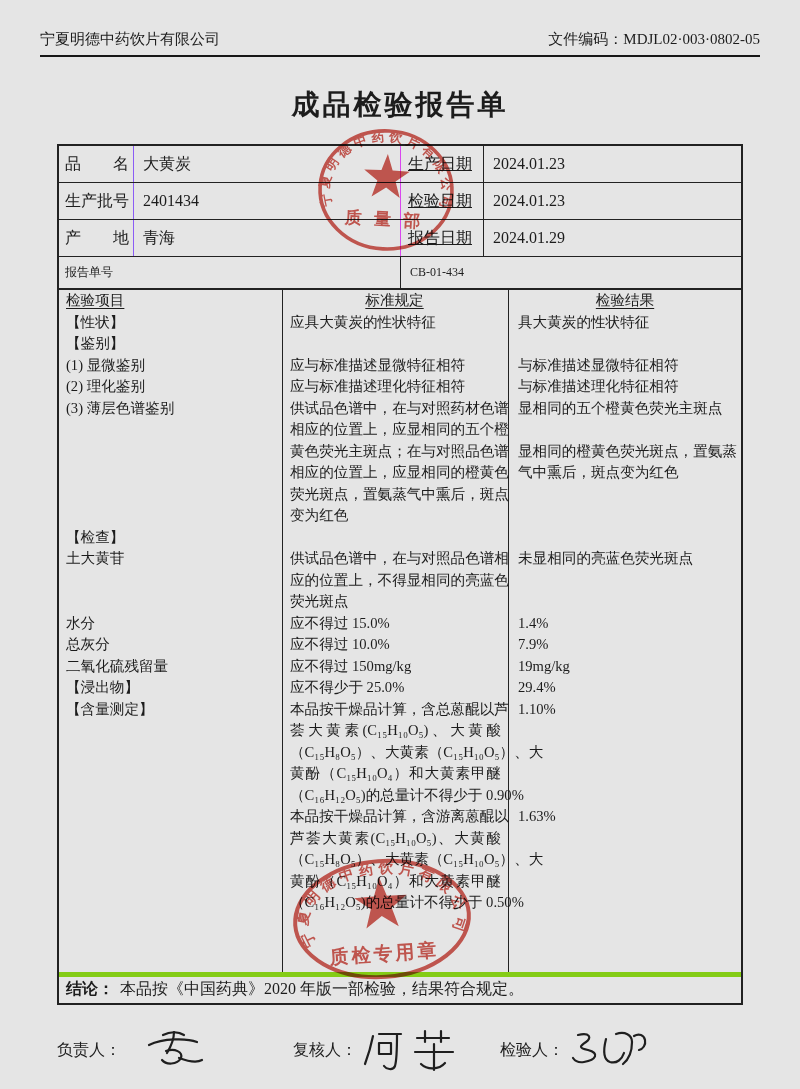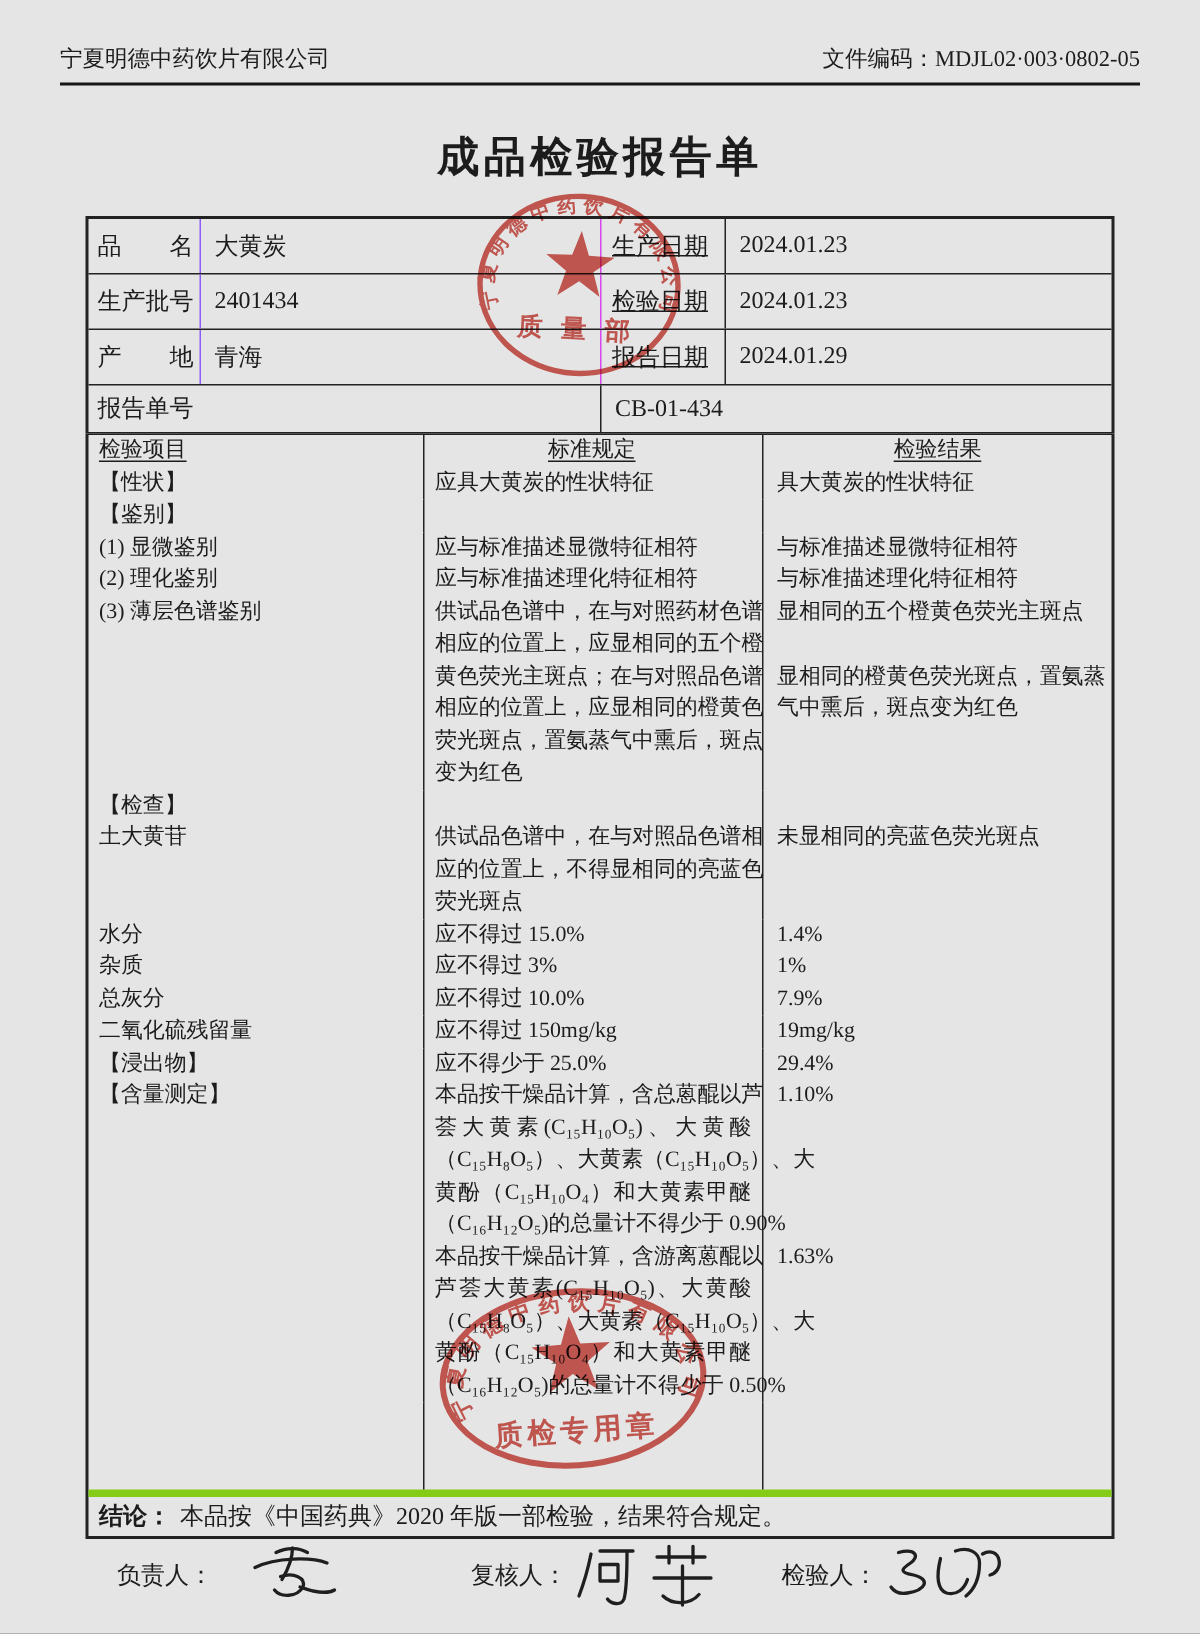--- a/index.html
+++ b/index.html
@@ -19,42 +19,42 @@
   
   .tables { position:absolute; left:57px; top:144px; width:686px; }
 
   
   .info-table { border:2px solid #222; border-bottom-width:1px; }
   .info-row { display:flex; height:37px; border-bottom:1px solid #222; align-items:center; font-size:16px; }
   .ic1 { width:75px; height:100%; border-right:1px solid #8b5cf6; padding-left:6px; display:flex; align-items:center; }
   .ic2 { width:267px; height:100%; border-right:1px solid #d946ef; padding-left:9px; display:flex; align-items:center; }
   .ic3 { width:83px; height:100%; border-right:1px solid #222; padding-left:7px; display:flex; align-items:center;text-decoration:underline; }
   .ic4 { flex:1; height:100%; padding-left:9px; display:flex; align-items:center; }
-  .info-row-report { display:flex; height:31px; align-items:center; font-size:16px; }
+  .info-row-report { display:flex; height:31px; align-items:center; font-size:12px; }
   .irc1 { width:342px; height:100%; border-right:1px solid #222; padding-left:6px; display:flex; align-items:center; }
   .irc2 { flex:1; height:100%; padding-left:9px; display:flex; align-items:center; }
   .spread { display:inline-block; width:64px; text-align:justify; text-align-last:justify; }
 
   
   .main-table { border:2px solid #222; border-top-width:1px; font-size:14.6px; }
   .mt-row { display:flex; }
   .cell-item { width:224px; border-right:1px solid #222; padding-left:7px; }
   .cell-std  { width:226px; border-right:1px solid #222; padding-left:7px; padding-right:2px; }
   .cell-res  { flex:1; padding-left:9px; }
   .line, .hline { height:21.5px; line-height:21.5px; white-space:nowrap; overflow:visible; }
   .mt-head .cell-std, .mt-head .cell-res { text-align:center; padding-left:0; }
   .hline span { text-decoration:underline; text-underline-offset:3px; }
   .just .line { text-align:justify; text-align-last:justify; padding-right:5px; }
   .mt-filler { height:58px; }
   .conclusion-row { border-top:5px solid #84cc16; height:31px; display:flex; align-items:center;
     font-size:16px; padding-left:7px; }
   .conclusion-row b { margin-right:6px; }
 
   
-  .sign-row { position:absolute; top:1026px; left:57px; width:690px; display:flex; align-items:center; font-size:16px;margin-left:21px; }
+  .sign-row { position:absolute; top:1026px; left:57px; width:690px; display:flex; align-items:center; font-size:16px; }
   .sign-group { display:flex; align-items:center; }
   .sg1 { width:236px; } .sg2 { width:207px; } .sg3 { flex:1; }
   .sig { stroke:#1f1f1f; stroke-width:2.2; fill:none; stroke-linecap:round; stroke-linejoin:round; }
 
   
   .stamp { position:absolute; mix-blend-mode:multiply; opacity:0.82; color:var(--stamp-color,#cb3a31); }
   .stamp-top { left:316px; top:126px; width:142px; height:128px; transform:rotate(3deg); }
   .stamp-bottom { left:291px; top:857px; width:182px; height:124px; transform:rotate(-4deg); }
   .stamp text { font-family:"Liberation Serif","DejaVu Serif",serif; font-weight:bold; }
 </style>
@@ -192,31 +192,20 @@
       </div>
       <div class="mt-row">
         <div class="cell-item">
             <div class="line">水分</div>
           </div>
         <div class="cell-std">
             <div class="line">应不得过 15.0%</div>
           </div>
         <div class="cell-res">
             <div class="line">1.4%</div>
-          </div>
-      </div>
-      <div class="mt-row">
-        <div class="cell-item">
-            <div class="line">杂质</div>
-          </div>
-        <div class="cell-std">
-            <div class="line">应不得过 3%</div>
-          </div>
-        <div class="cell-res">
-            <div class="line">1%</div>
           </div>
       </div>
       <div class="mt-row">
         <div class="cell-item">
             <div class="line">总灰分</div>
           </div>
         <div class="cell-std">
             <div class="line">应不得过 10.0%</div>
           </div>
         <div class="cell-res">

